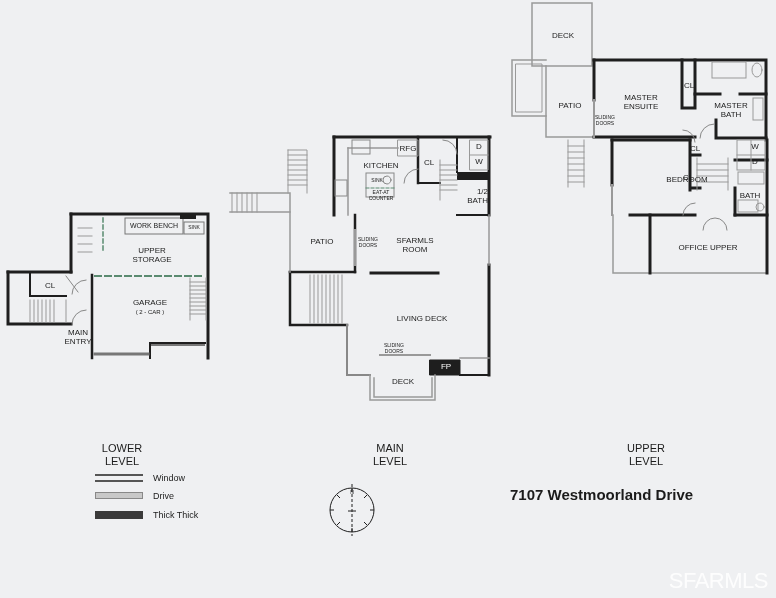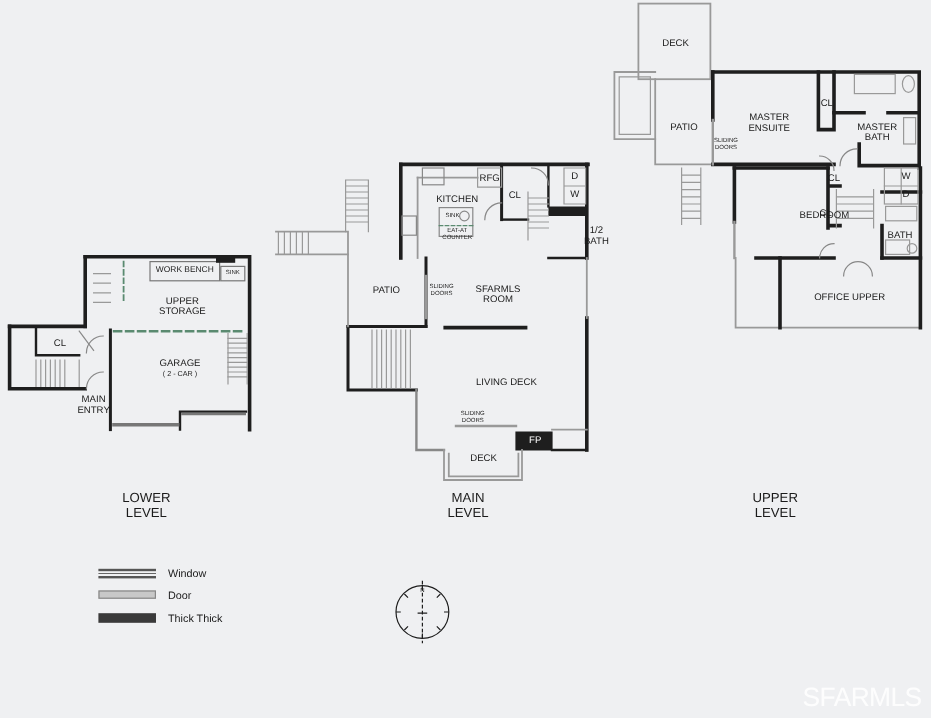--- a/index.html
+++ b/index.html
@@ -10,22 +10,22 @@
     position: relative;
   }
   #plan { position: absolute; left: 0; top: 0; }
   .lbl {
     position: absolute; font-family: "Liberation Sans", sans-serif;
     font-weight: normal; color: #1b1b1b; text-align: center; line-height: 1.15;
     white-space: pre-line;
   }
   .rm { font-size: 8px; }
   .tiny { font-size: 5px; }
-  .lvl { font-size: 11px; }
-  .legend-item { position: absolute; left: 82px; display: flex; align-items: center; }
+  .lvl { font-size: 11px; margin-top: 33px; }
+  .legend-item { position: absolute; left: 95px; display: flex; align-items: center; }
   .legend-swatch { width: 48px; height: 8px; margin-right: 10px; position: relative; }
   .legend-text { font-size: 9px; color: #1b1b1b; }
   .sw-window { border-top: 2px solid #555; border-bottom: 2px solid #555; height: 4px; background: linear-gradient(#eff0f2 0 40%, #666 40% 60%, #eff0f2 60%); }
   .sw-door { height: 5px; border: 1px solid #888; background: #c8c8c8; }
   .sw-wall { height: 8px; background: #3a3a3a; }
   .address { position: absolute; left: 510px; top: 484px; font-size: 15px; font-weight: bold; color: #1b1b1b; line-height: 21px; }
   .mls { position: absolute; right: 8px; bottom: 4px; font-size: 22px; color: #ffffff; opacity: 0.9; font-family: "Liberation Sans", sans-serif; letter-spacing: -0.5px; }
 </style>
 </head>
 <body>
@@ -187,21 +187,21 @@
 LEVEL</div>
 
 <div class="lbl rm" style="left:360px;top:161px;width:42px;text-align:center;">KITCHEN</div>
 <div class="lbl rm" style="left:398px;top:144px;width:20px;">RFG</div>
 <div class="lbl rm" style="left:419px;top:158px;width:20px;">CL</div>
 <div class="lbl rm" style="left:470px;top:142px;width:18px;">D</div>
 <div class="lbl rm" style="left:470px;top:157px;width:18px;">W</div>
 <div class="lbl tiny" style="left:368px;top:178px;width:18px;">SINK</div>
 <div class="lbl tiny" style="left:368px;top:190px;width:26px;">EAT-AT
 COUNTER</div>
-<div class="lbl rm" style="left:482px;top:187px;width:30px;">1/2
+<div class="lbl rm" style="left:458px;top:187px;width:30px;text-align:right;">1/2
 BATH</div>
 <div class="lbl rm" style="left:304px;top:237px;width:36px;">PATIO</div>
 <div class="lbl tiny" style="left:356px;top:237px;width:24px;">SLIDING
 DOORS</div>
 <div class="lbl rm" style="left:392px;top:236px;width:46px;">SFARMLS
 ROOM</div>
 <div class="lbl rm" style="left:390px;top:314px;width:64px;">LIVING DECK</div>
 <div class="lbl tiny" style="left:380px;top:343px;width:28px;">SLIDING
 DOORS</div>
 <div class="lbl rm" style="left:385px;top:377px;width:36px;">DECK</div>
@@ -229,25 +229,26 @@
 LEVEL</div>
 
 <div class="legend-item" style="top:473px;">
   <div class="legend-swatch sw-window"></div>
   <span class="legend-text">Window</span>
 </div>
 <div class="legend-item" style="top:491px;">
   <div class="legend-swatch">
       <div class="sw-door"></div>
     </div>
-  <span class="legend-text">Door</span>
+  <span class="legend-text">Drive</span>
 </div>
 <div class="legend-item" style="top:510px;">
   <div class="legend-swatch sw-wall"></div>
   <span class="legend-text">Thick Thick</span>
 </div>
 
 <div class="lbl tiny" style="left:348px;top:490px;width:8px;font-size:5px;">N</div>
 
 <div class="address">
+  <div>7107 Westmoorland Drive</div>
 </div>
 
 <div class="mls">SFARMLS</div>
 
 </body></html>

